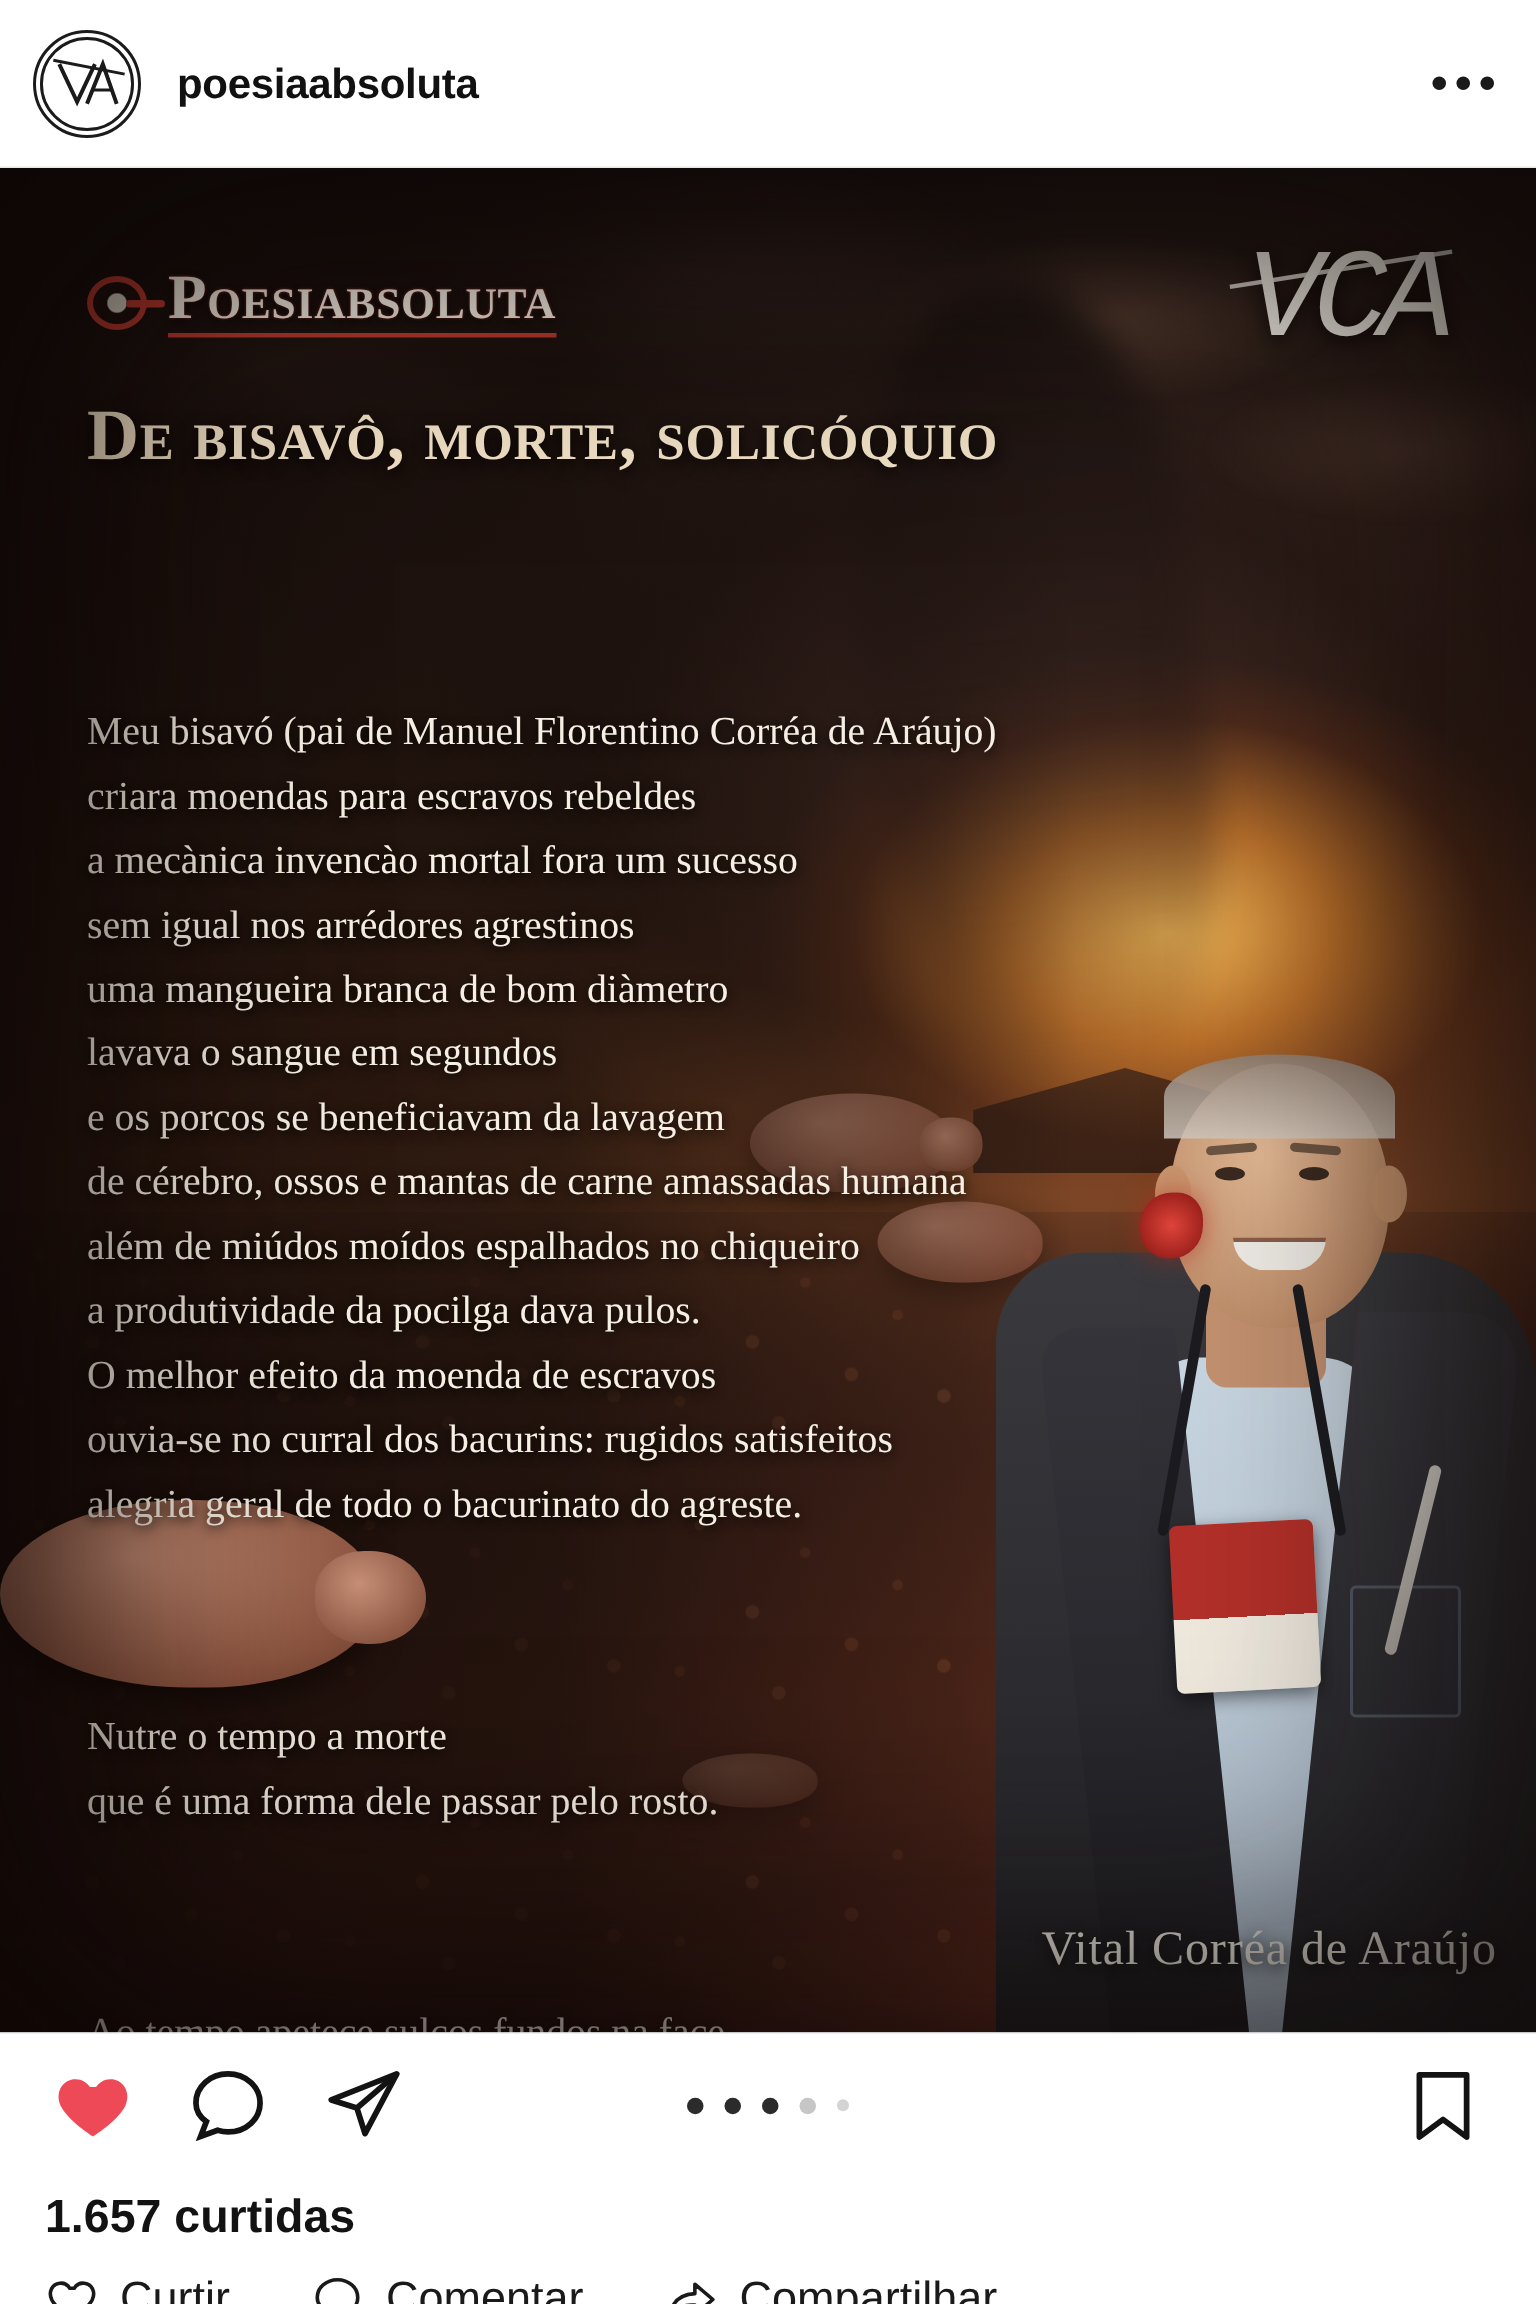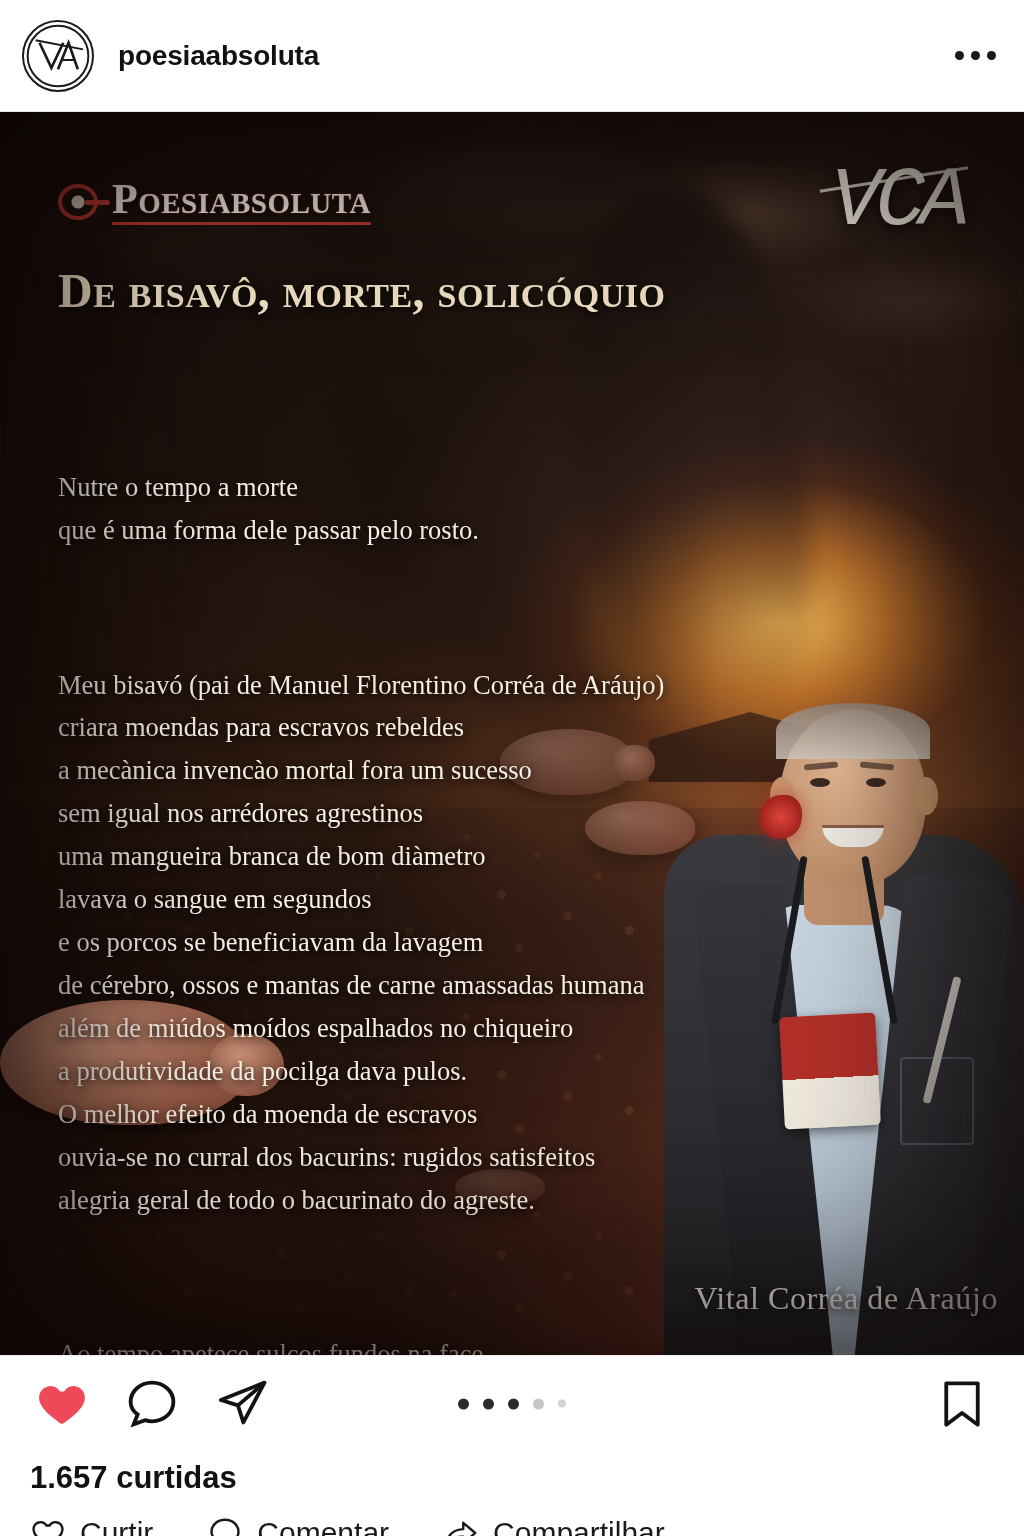--- a/index.html
+++ b/index.html
@@ -407,35 +407,35 @@
       <div class="brand-left">
         <div class="brand-mark"></div>
         <div class="brand-word">Poesiabsoluta</div>
       </div>
       <div class="brand-logo">VCA</div>
     </div>
 
     <div class="poem-title">De bisavô, morte, solicóquio</div>
 
     <div class="poem-body">
-      <div class="stanza">Nutre o tempo a morte
-que é uma forma dele passar pelo rosto.</div>
       <div class="stanza">Meu bisavó (pai de Manuel Florentino Corréa de Aráujo)
 criara moendas para escravos rebeldes
 a mecànica invencào mortal fora um sucesso
 sem igual nos arrédores agrestinos
 uma mangueira branca de bom diàmetro
 lavava o sangue em segundos
 e os porcos se beneficiavam da lavagem
 de cérebro, ossos e mantas de carne amassadas humana
 além de miúdos moídos espalhados no chiqueiro
 a produtividade da pocilga dava pulos.
 O melhor efeito da moenda de escravos
 ouvia-se no curral dos bacurins: rugidos satisfeitos
 alegria geral de todo o bacurinato do agreste.</div>
+      <div class="stanza">Nutre o tempo a morte
+que é uma forma dele passar pelo rosto.</div>
       <div class="stanza">Ao tempo apetece sulcos fundos na face,
 gretas e pàntanos negros no rosto, rugas céleres
 agruras da cútis antes tào bela, logo pelame desabando.</div>
       
     </div>
 
     <div class="portrait">
       <div class="p-coat"></div>
       <div class="p-shirt"></div>
       <div class="p-lapel-l"></div>

